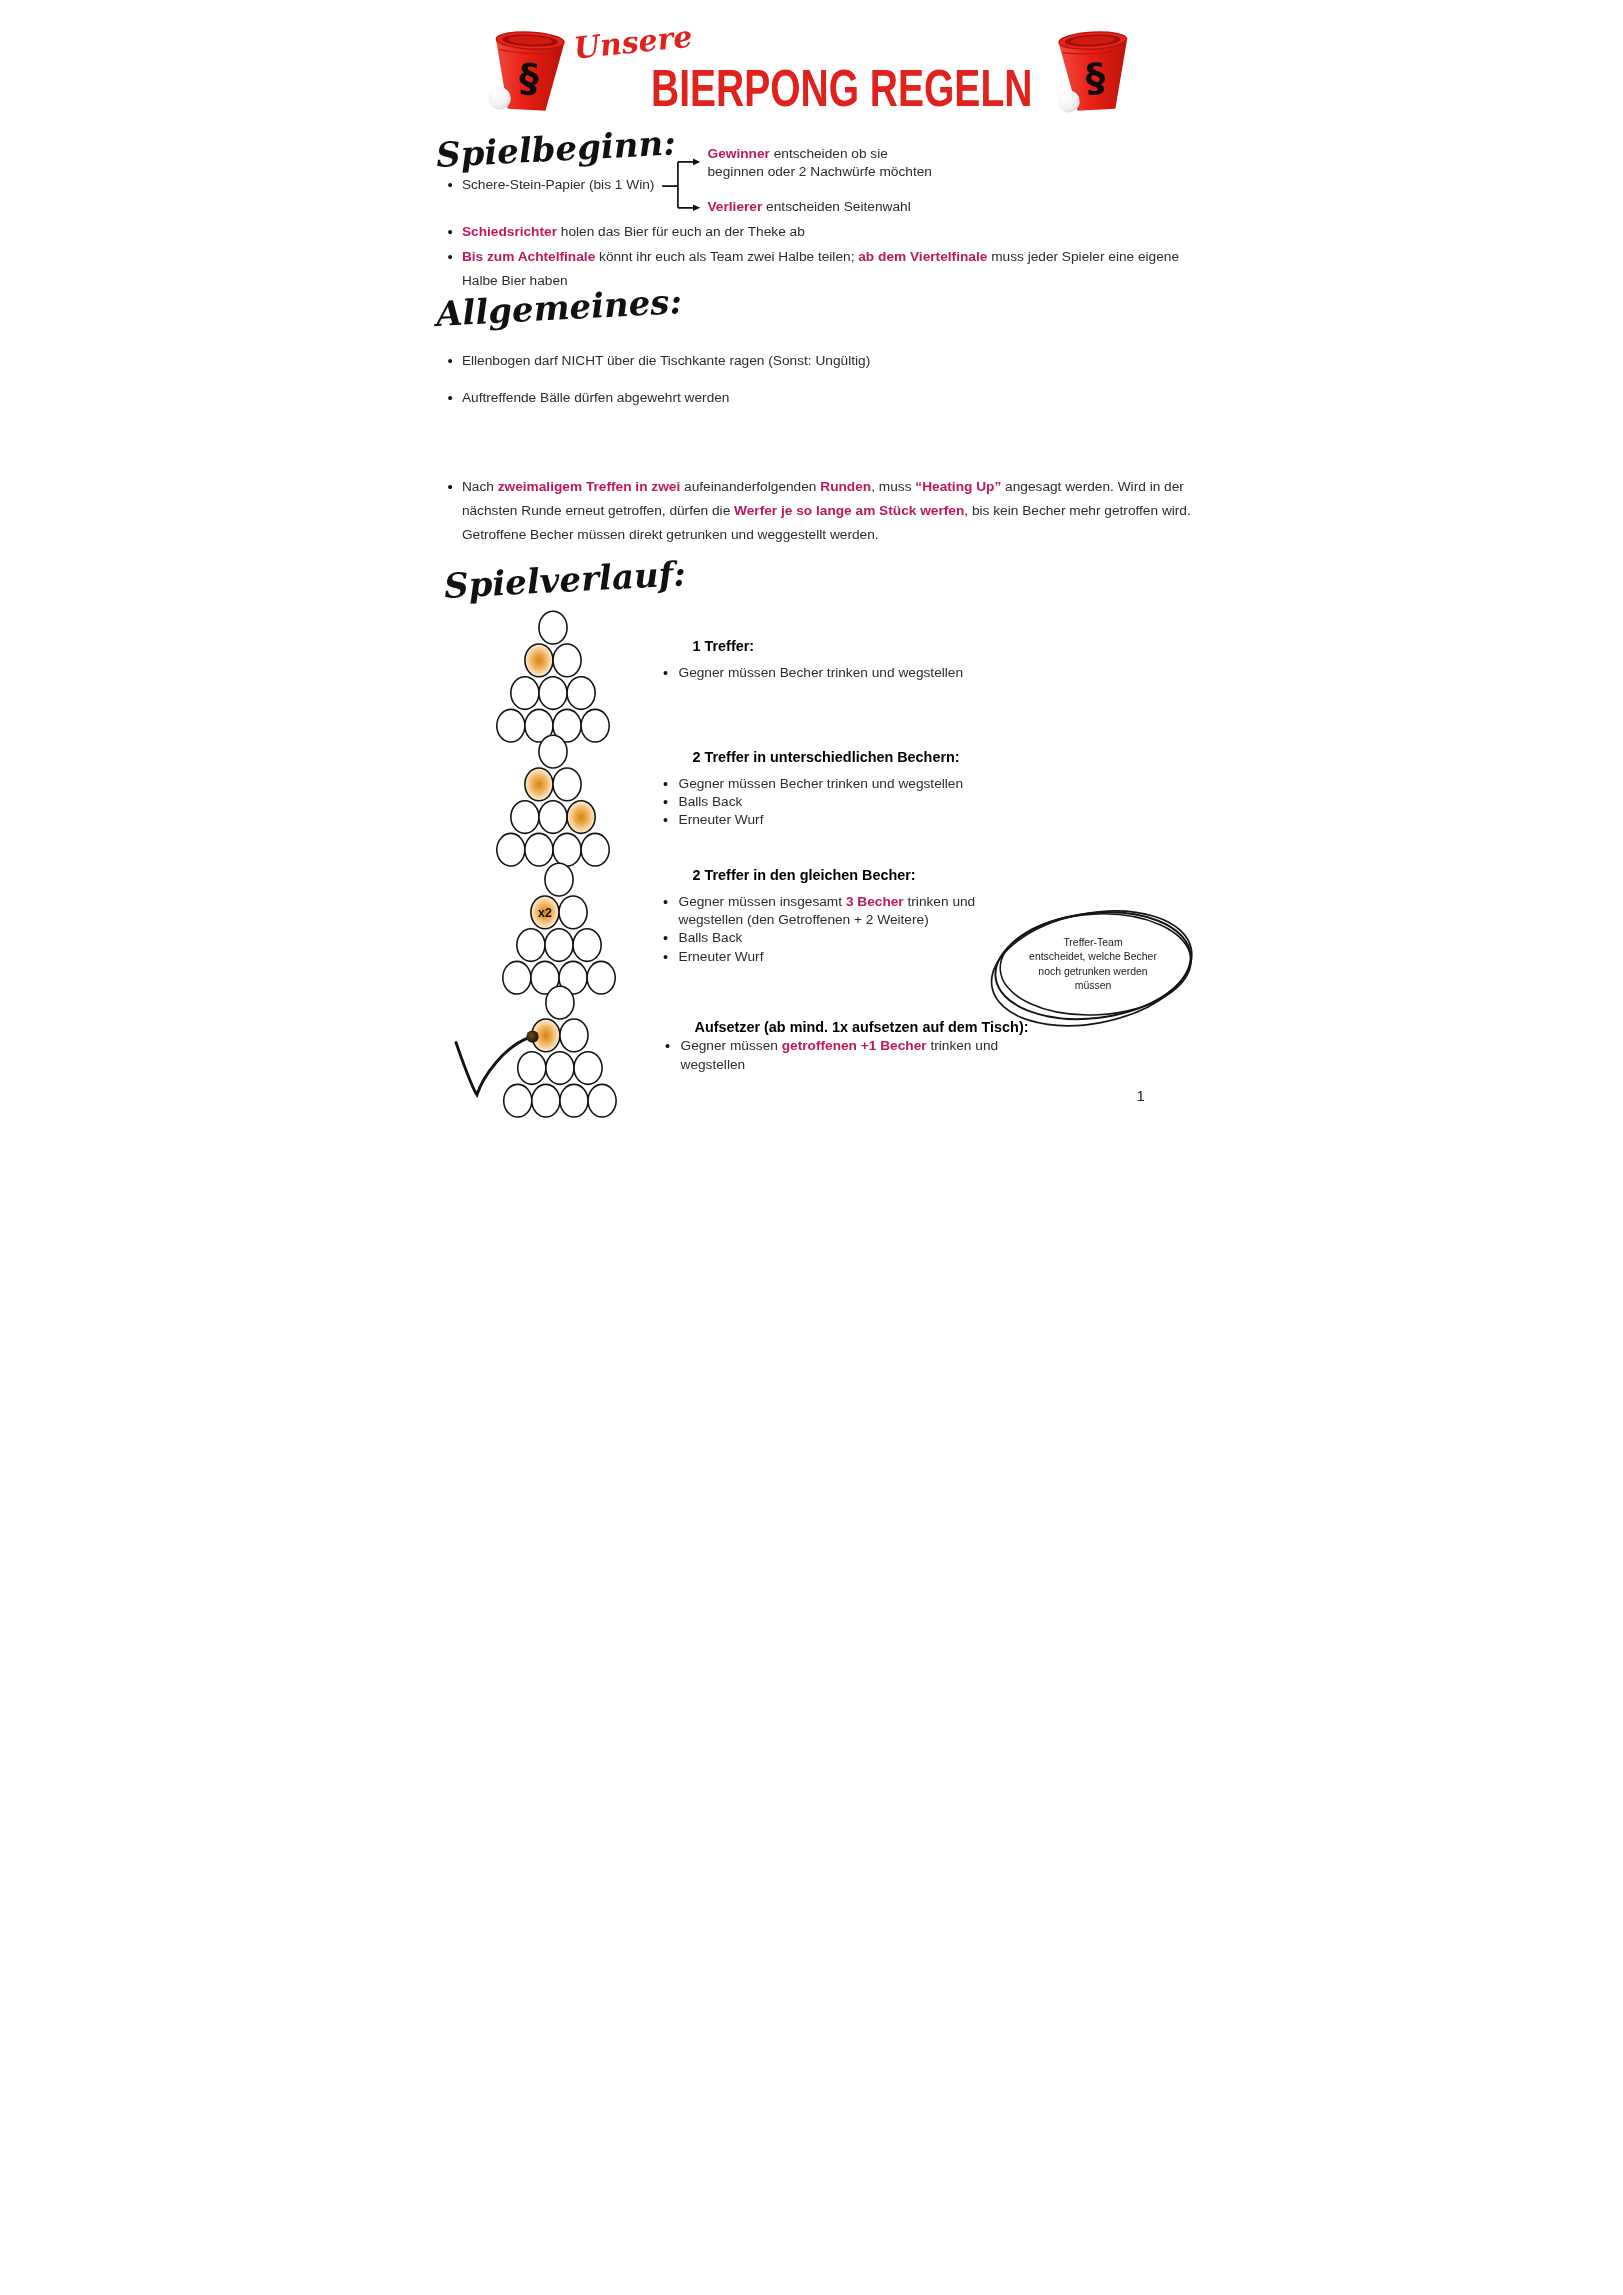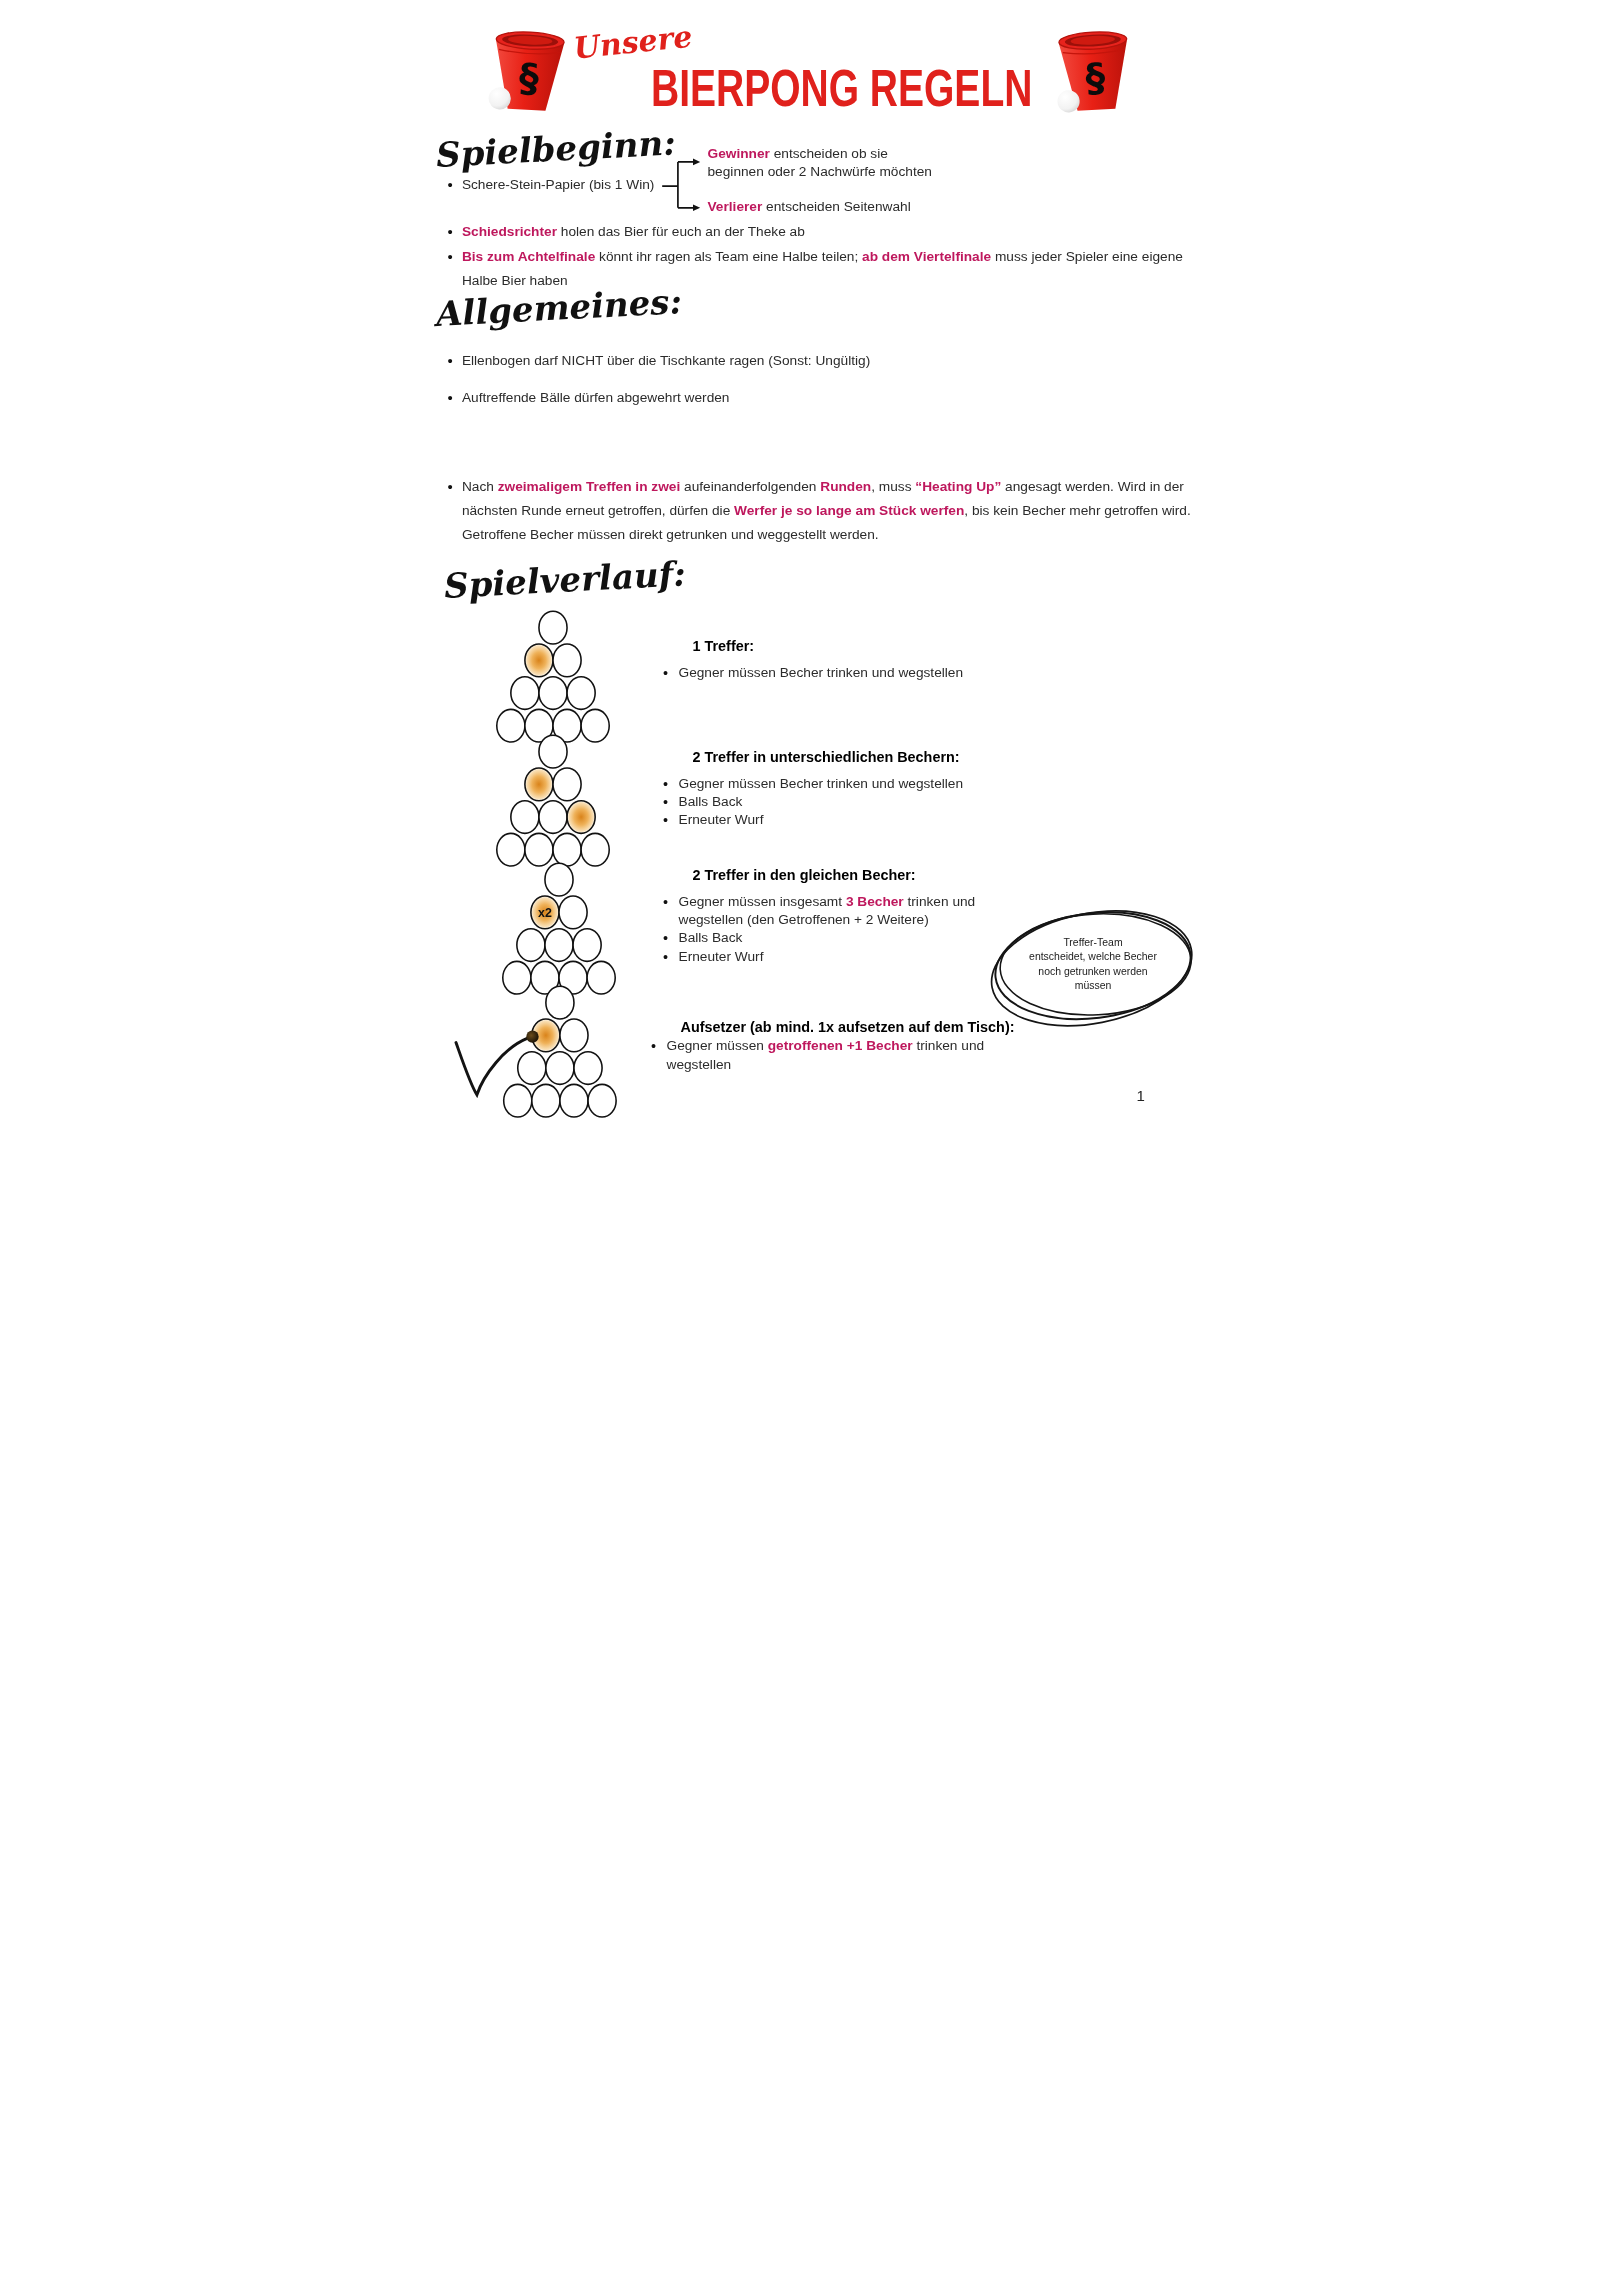--- a/index.html
+++ b/index.html
@@ -103,21 +103,21 @@
 
   <div class="abs branch-text" style="left:302px;top:198px;width:301px">
     <span class="b">Verlierer</span><span> entscheiden Seitenwahl</span>
   </div>
 
   <div class="abs doc-bullet" style="left:42px;top:220px;width:730px">
     <span class="b">Schiedsrichter</span><span> holen das Bier für euch an der Theke ab</span>
   </div>
 
   <div class="abs doc-bullet" style="left:42px;top:245px;width:730px">
-    <span class="b">Bis zum Achtelfinale</span><span> könnt ihr ragen als Team eine Halbe teilen; </span><span class="b">ab dem Viertelfinale</span><span> muss jeder Spieler eine eigene Halbe Bier haben</span>
+    <span class="b">Bis zum Achtelfinale</span><span> könnt ihr euch als Team zwei Halbe teilen; </span><span class="b">ab dem Viertelfinale</span><span> muss jeder Spieler eine eigene Halbe Bier haben</span>
   </div>
 
   <div class="abs script-h" style="left:29px;top:294px">Allgemeines:</div>
 
   <div class="abs doc-bullet" style="left:42px;top:349px;width:730px">
     <span>Ellenbogen darf NICHT über die Tischkante ragen (Sonst: Ungültig)</span>
   </div>
   <div class="abs doc-bullet" style="left:42px;top:386px;width:730px">
     <span>Auftreffende Bälle dürfen abgewehrt werden</span>
   </div>
@@ -220,21 +220,21 @@
       <ellipse cx="162" cy="88" rx="150" ry="80" stroke-width="3" transform="rotate(-7 162 88)"></ellipse>
       <ellipse cx="160" cy="92" rx="155" ry="84" stroke-width="2.6" transform="rotate(-11 160 92)"></ellipse>
       <ellipse cx="166" cy="86" rx="146" ry="77" stroke-width="2.4" transform="rotate(-3 166 86)"></ellipse>
     </g>
     <text class="note-text" x="162" y="58" text-anchor="middle">Treffer-Team</text>
     <text class="note-text" x="162" y="80" text-anchor="middle">entscheidet, welche Becher</text>
     <text class="note-text" x="162" y="102" text-anchor="middle">noch getrunken werden</text>
     <text class="note-text" x="162" y="123" text-anchor="middle">müssen</text>
   </svg>
 
-  <div class="abs sv-block" style="left:235px;top:1018px;width:366px">
+  <div class="abs sv-block" style="left:249px;top:1018px;width:366px">
     <div class="sv-heading">Aufsetzer (ab mind. 1x aufsetzen auf dem Tisch):</div>
     <div class="sv-bullets" style="margin-top:1px">
       <div class="sv-li"><span>Gegner müssen </span><span class="b">getroffenen +1 Becher</span><span> trinken und wegstellen</span></div>
     </div>
   </div>
 
   <div class="abs pageno" style="left:731px;top:1087px">1</div>
 
 </div>
 

